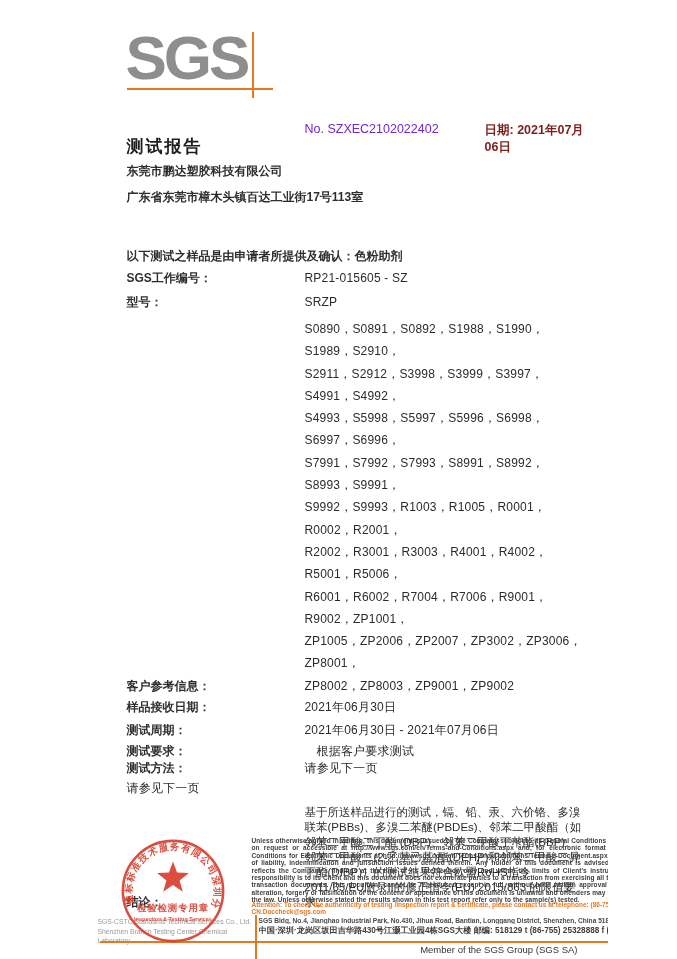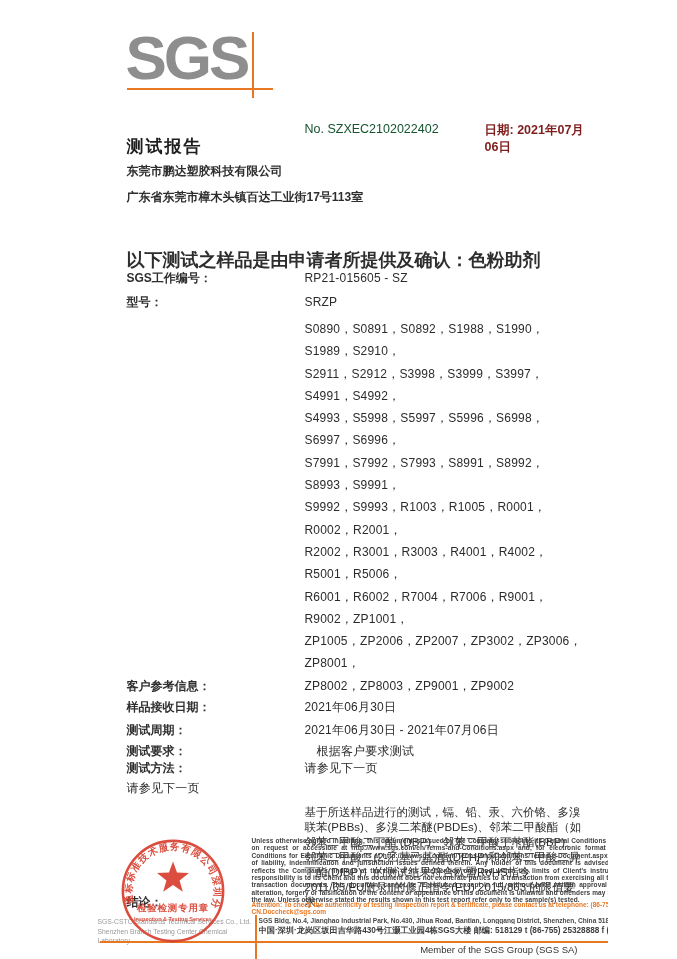--- a/index.html
+++ b/index.html
@@ -14,28 +14,28 @@
   .logo {
     position:absolute; left:56px; top:30px;
     font-size:62px; line-height:56px; font-weight:700;
     letter-spacing:-3px; color:#8e8e8e;
   }
   .logo-hline { position:absolute; left:57px; top:88px; width:146px; height:2px; background:#e87722; }
   .logo-vline { position:absolute; left:182px; top:32px; width:2px; height:66px; background:#e87722; }
 
   .title-row { position:absolute; left:57px; top:119px; right:22px; height:20px; }
   .doc-title { position:absolute; left:0; top:16px; font-size:17px; font-weight:700; letter-spacing:2px; color:#1d1d1d; }
-  .report-no { position:absolute; left:178px; top:3px; font-size:12.5px; color:#14532d; }
+  .report-no { position:absolute; left:178px; top:3px; font-size:12.5px; color:#6d28d9; }
   .report-date { position:absolute; left:358px; top:3px; font-size:12.5px; font-weight:600; color:#7f1d1d; }
   .report-page { position:absolute; left:488px; top:3px; font-size:15px; font-weight:400; color:#701a75; }
 
   .applicant { position:absolute; left:57px; top:158px; font-size:12px; line-height:26px; font-weight:600; color:#2e2e2e; }
 
   
-  .intro { position:absolute; left:57px; top:248px; font-size:18px; font-weight:600; color:#2e2e2e; }
+  .intro { position:absolute; left:57px; top:248px; font-size:12px; font-weight:600; color:#2e2e2e; }
 
   .fields { position:absolute; left:57px; top:271px; right:22px; }
   .frow { display:flex; align-items:flex-end; }
   .flabel { width:178px; flex:0 0 178px; font-size:12px; line-height:15px; font-weight:600; color:#2e2e2e; }
   .fvalue { flex:1; font-size:12px; line-height:15px; color:#2b2b2b; letter-spacing:0.2px; }
   .m9 { margin-bottom:9px; } .m8 { margin-bottom:8px; } .m6 { margin-bottom:6px; }
   .m5 { margin-bottom:5px; } .m3 { margin-bottom:3px; } .m2 { margin-bottom:2px;gap:12px; }
   .multiline .fvalue, .multiline .flabel { line-height:22.3px; }
   .multiline .fvalue { white-space:pre-line; }
   .conclusion .fvalue { font-size:11.5px; line-height:15px; letter-spacing:0; }

